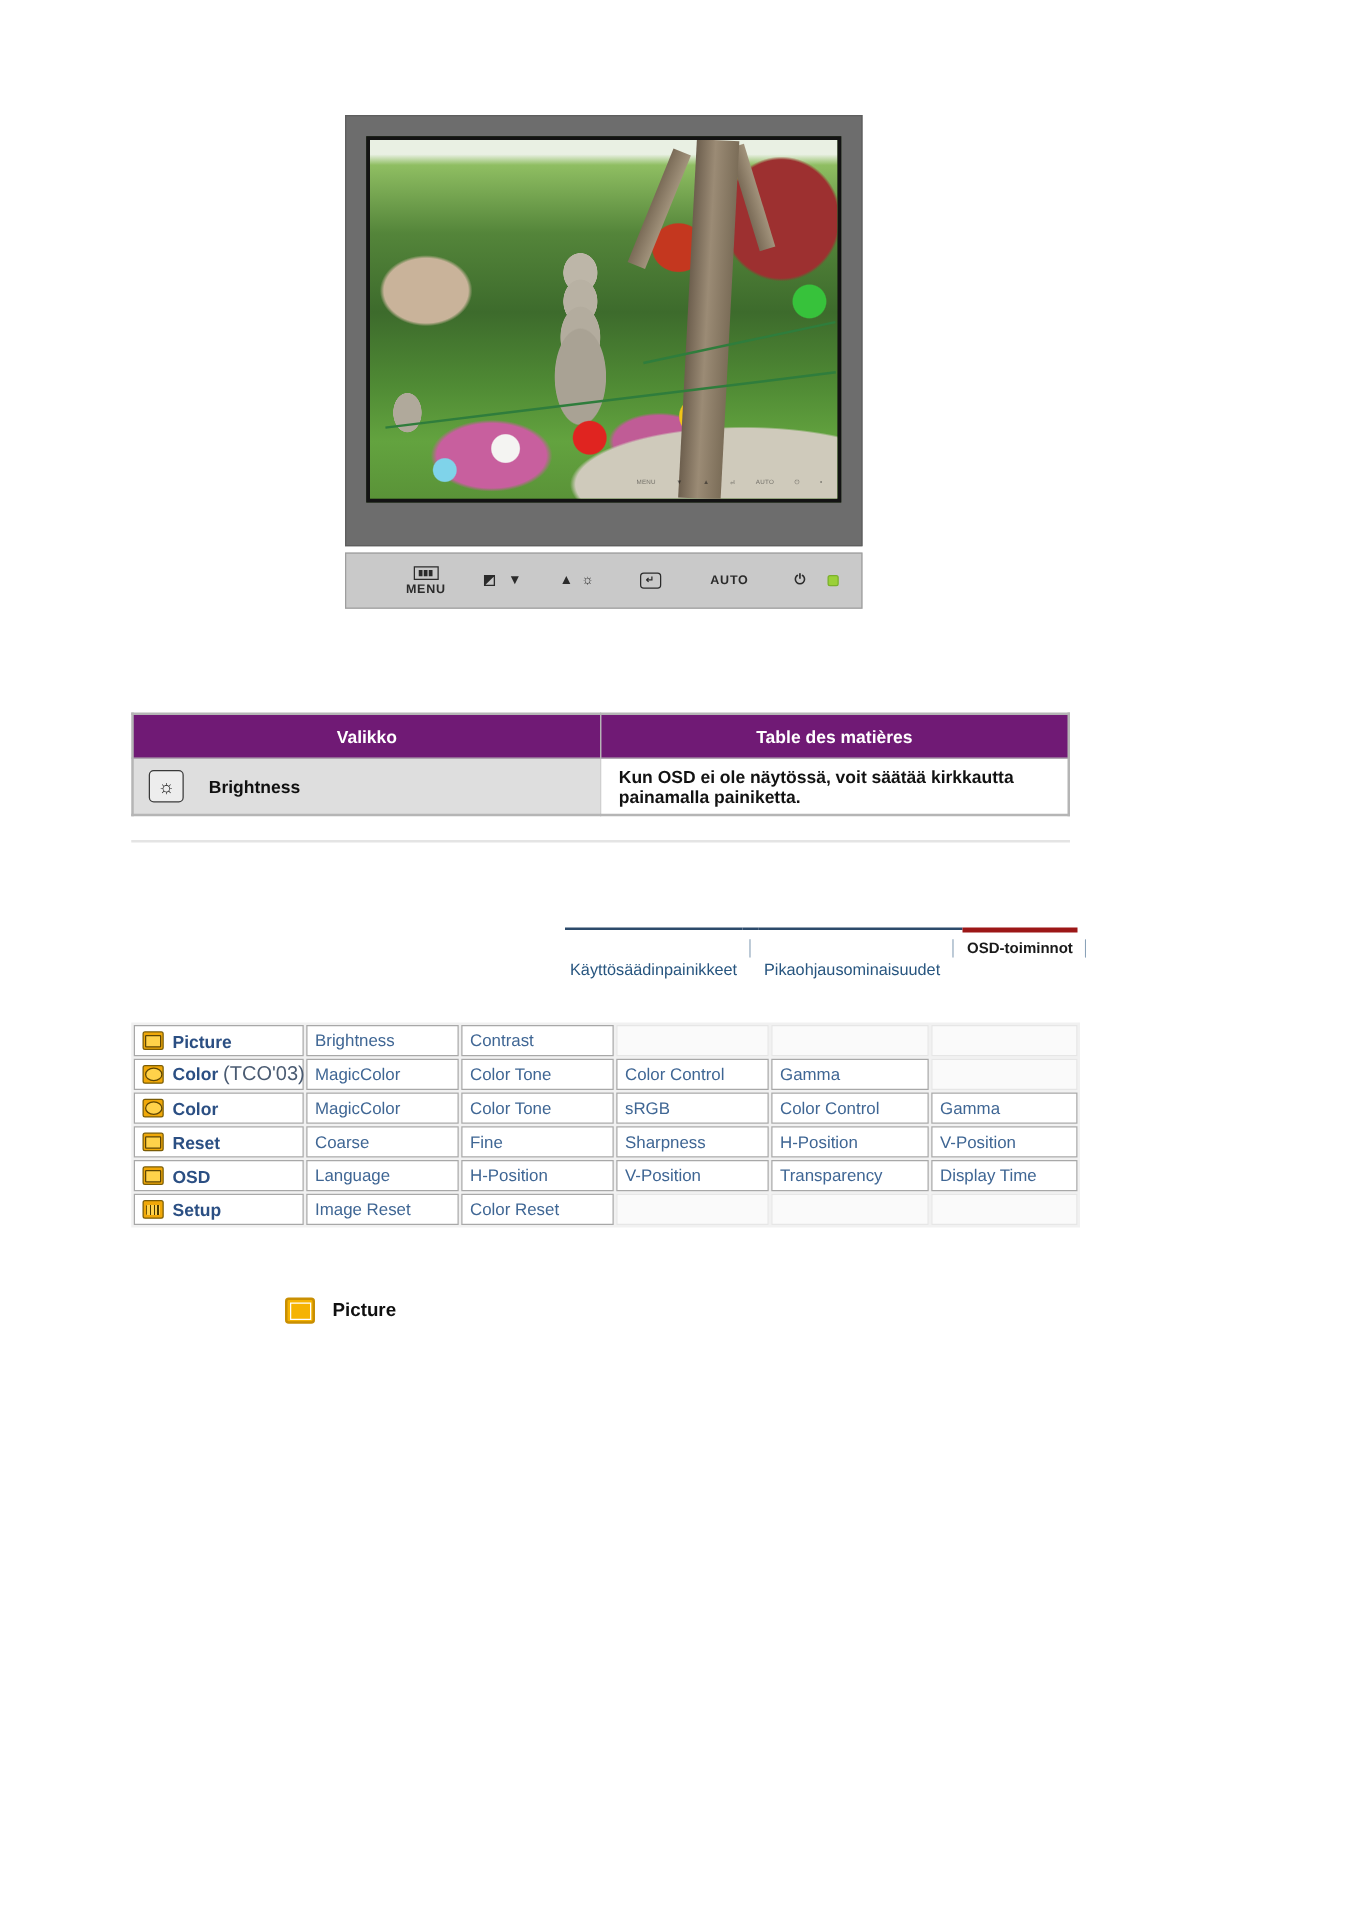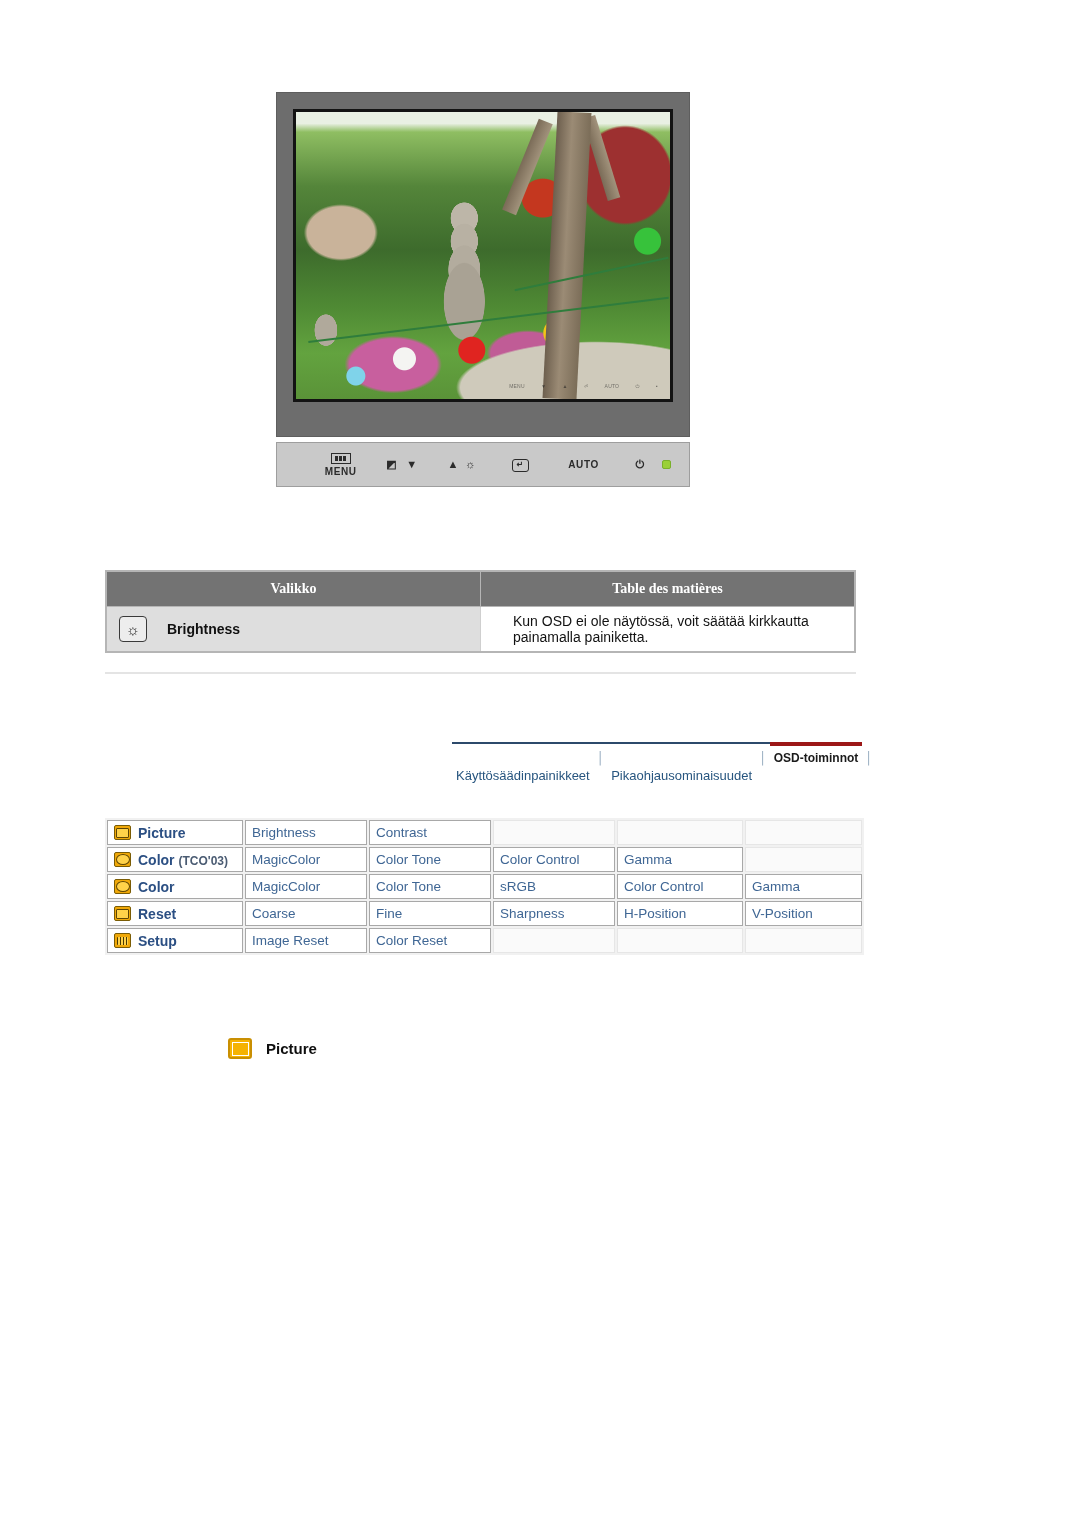--- a/index.html
+++ b/index.html
@@ -174,27 +174,26 @@
   #summary-table {
     position: absolute;
     left: 105px;
     top: 570px;
     width: 751px;
     border-collapse: collapse;
     border: 2px solid #b5b5b5;
     table-layout: fixed;
   }
   #summary-table th {
-    background: #737373;
+    background: #701a75;
     color: #ffffff;
     font-size: 14px;
     font-weight: bold;
     height: 32px;
     border: 1px solid #b5b5b5;
-    font-family: Liberation Serif, serif;
   }
   #summary-table td {
     border: 1px solid #cfcfcf;
     font-size: 14px;
     color: #121212;
   }
   td.menu-cell {
     background: #dedede;
     width: 188px;
     height: 42px;
@@ -205,23 +204,24 @@
     width: 26px; height: 24px;
     border: 1.5px solid #3a3a3a;
     border-radius: 4px;
     background: #ededed;
     display: flex; align-items: center; justify-content: center;
     font-size: 15px; line-height: 15px; color: #111;
   }
   .menu-cell-label { font-weight: bold; font-size: 14px; color: #101010; }
   td.desc-cell {
     background: #ffffff;
-    padding-left: 32px;
+    padding-left: 14px;
     font-size: 14px;
     color: #141414;
+    font-weight: bold;
   }
 
   
   #section-divider {
     position: absolute;
     left: 105px;
     top: 672px;
     width: 751px;
     height: 2px;
     background: #e4e4e4;
@@ -310,21 +310,21 @@
   .osd-ico.bars span {
     background: repeating-linear-gradient(90deg,#4a3a02 0 1px,#ffd24a 1px 3px);
     border: none;
   }
   .osd-head-label {
     font-weight: bold;
     font-size: 14px;
     color: #2b4f83;
     white-space: nowrap;
   }
-  .tco { font-size: 12px; font-weight: bold; color: #4a5b72; }
+  .tco { font-size: 16px; font-weight: normal; color: #4a5b72; }
 
   
   #picture-heading {
     position: absolute;
     left: 228px;
     top: 1038px;
     display: flex;
     align-items: center;
     gap: 14px;
   }
@@ -509,20 +509,35 @@
           <span class="osd-head-label">Reset</span>
         </div>
       </td>
       <td>Coarse</td>
       <td>Fine</td>
       <td>Sharpness</td>
       <td>H-Position</td>
       <td>V-Position</td>
     </tr>
 
+    <tr>
+      <td class="osd-head">
+        <div class="osd-head-inner">
+          <span class="osd-ico">
+              <span></span>
+            </span>
+          <span class="osd-head-label">OSD</span>
+        </div>
+      </td>
+      <td>Language</td>
+      <td>H-Position</td>
+      <td>V-Position</td>
+      <td>Transparency</td>
+      <td>Display Time</td>
+    </tr>
 
     <tr>
       <td class="osd-head">
         <div class="osd-head-inner">
           <span class="osd-ico bars">
               <span></span>
             </span>
           <span class="osd-head-label">Setup</span>
         </div>
       </td>

